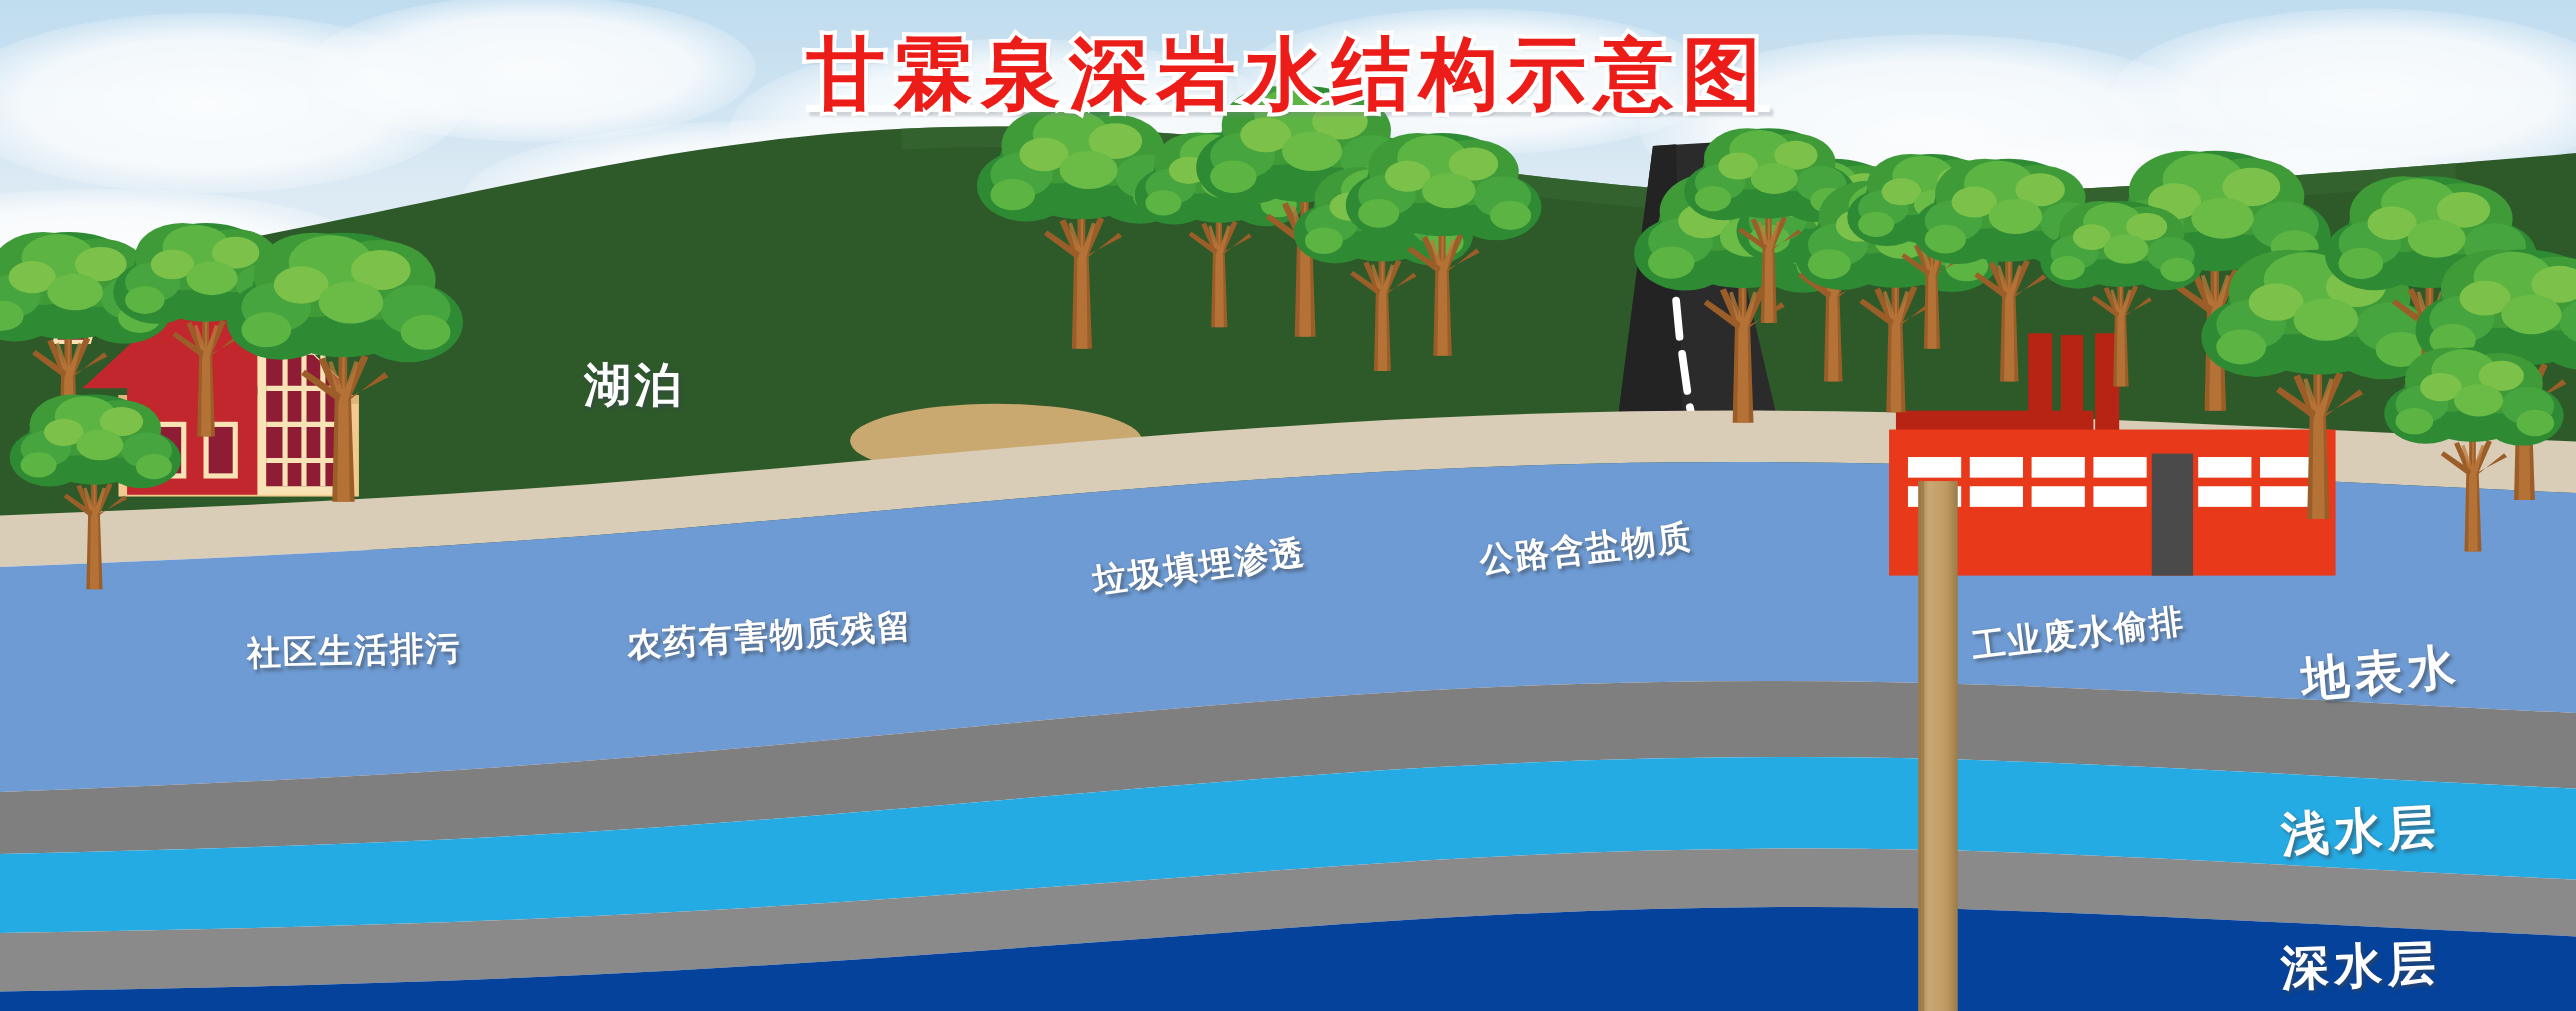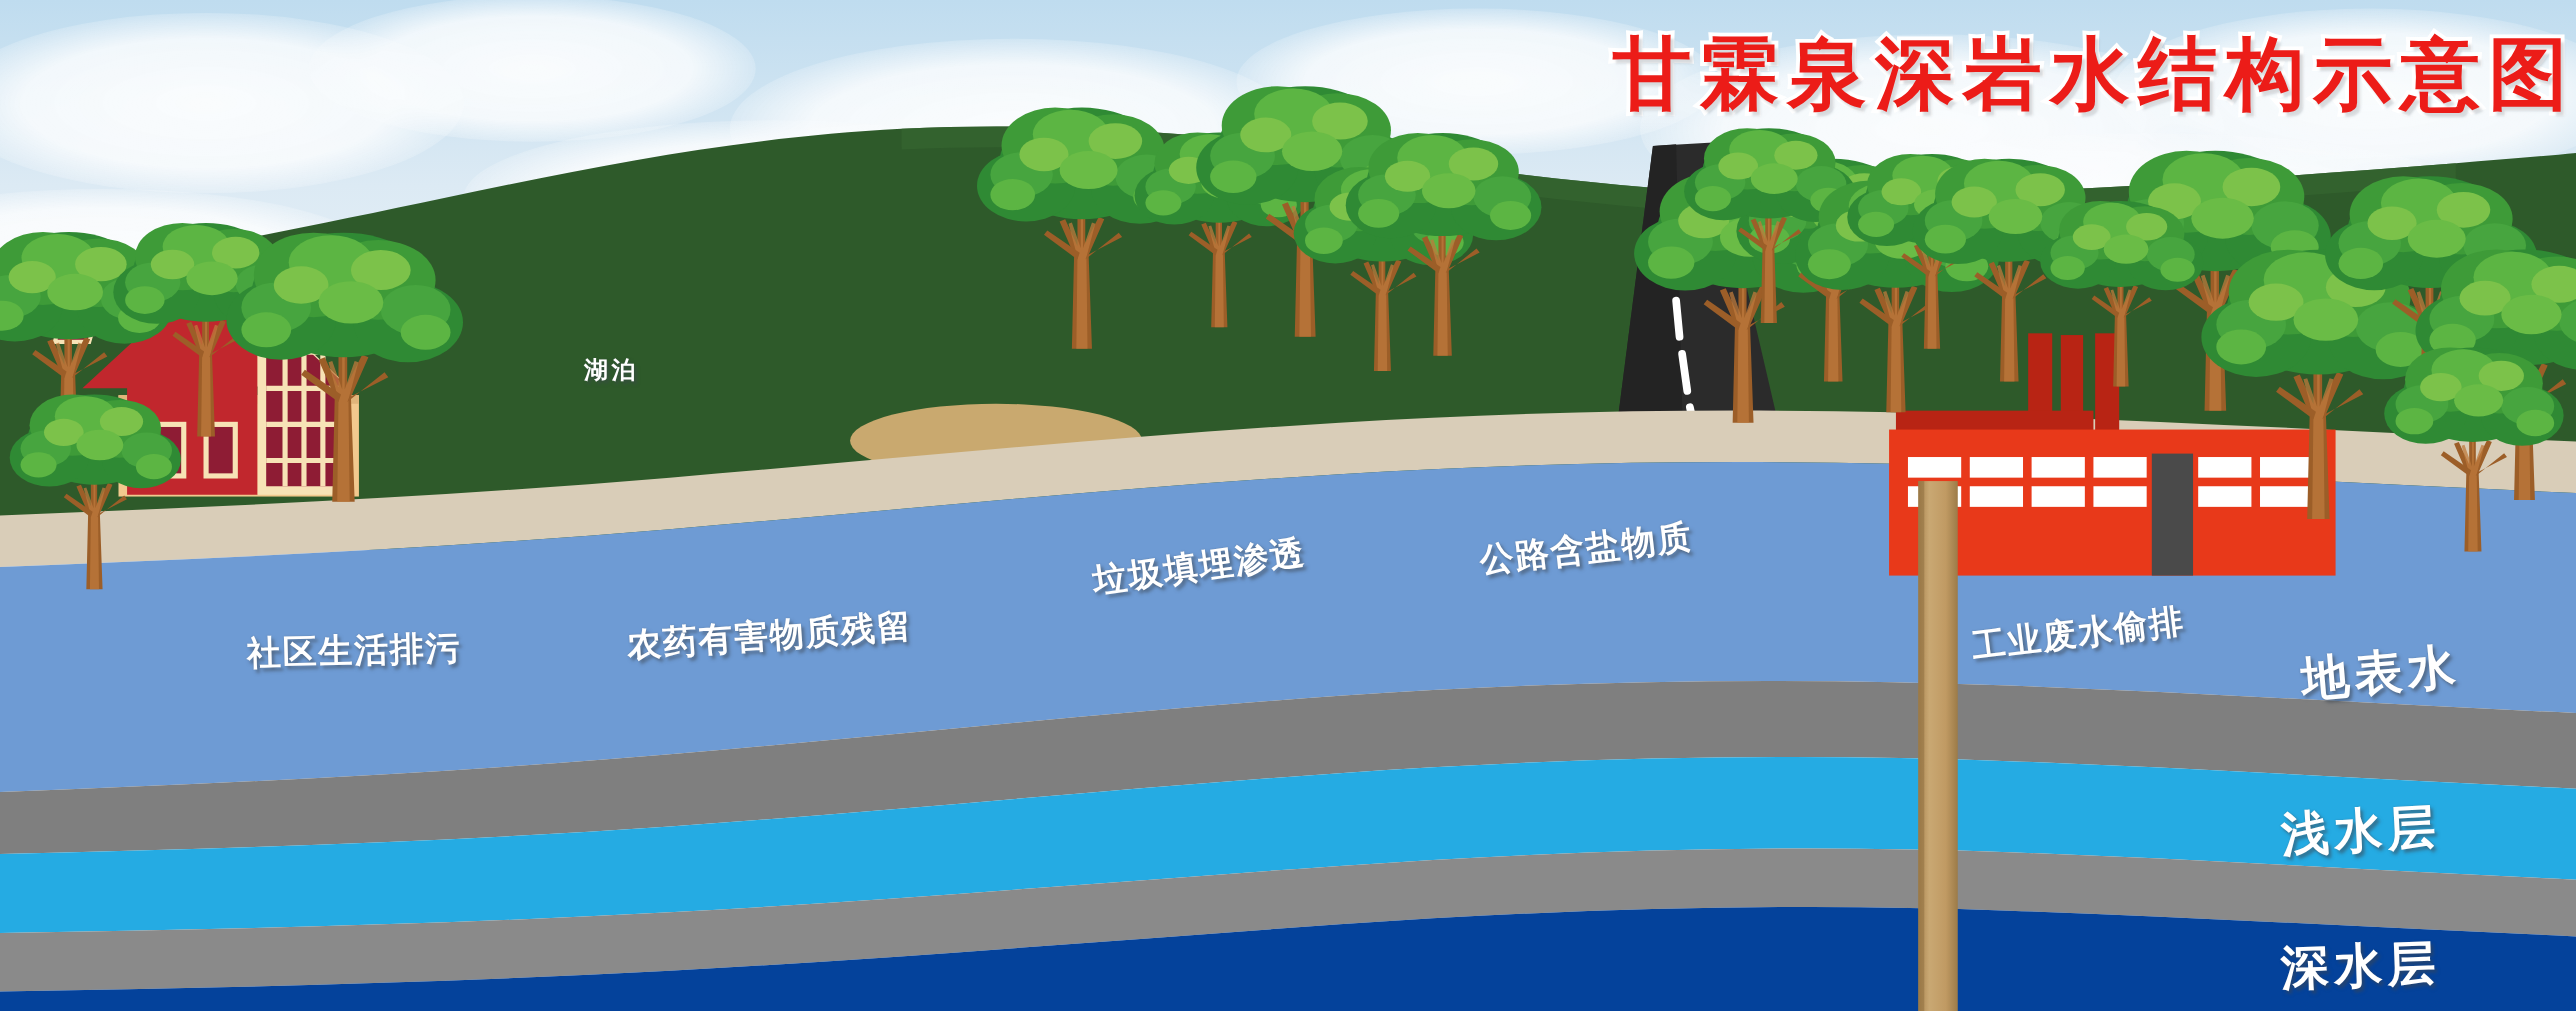--- a/index.html
+++ b/index.html
@@ -21,41 +21,42 @@
     white-space:nowrap;
     letter-spacing:1.7px;
     text-shadow: 2.6px 3.4px 3.4px rgba(60,70,80,.55), 0 0 1.7px rgba(80,90,100,.4);
     pointer-events:none;
   }
 
   
   #title {
     position:absolute;
     left:0; right:0; top:22px;
-    text-align:right;
+    text-align:center;
     font-size:79px;
     font-weight:bold;
     letter-spacing:8.6px;
     color:#EC1C18;
     -webkit-text-stroke: 7.7px #ffffff;
     paint-order: stroke fill;
     text-shadow: 3.4px 4.3px 2.6px rgba(120,130,140,.30);
     white-space:nowrap;
+    text-decoration:underline;
   }
 
   
   .src { font-size:34px; }
   #lbl-community   { left:247px;  top:628px;  transform:rotate(-1.5deg); }
   #lbl-pesticide   { left:627px;  top:613px;  transform:rotate(-4deg); }
   #lbl-landfill    { left:1092px; top:544px;  transform:rotate(-8deg); }
   #lbl-road        { left:1479px; top:526px;  transform:rotate(-6.5deg); }
   #lbl-industrial  { left:1971px; top:611px;  transform:rotate(-7deg); }
 
   
-  #lbl-lake { left:584px; top:354px; font-size:24px; letter-spacing:3.4px; }
+  #lbl-lake { left:584px; top:354px; font-size:47px; letter-spacing:3.4px; }
 
   
   .stratum { font-size:48px; letter-spacing:5.2px; }
   #lbl-surface  { left:2301px; top:641px;  transform:rotate(-5deg); }
   #lbl-shallow  { left:2281px; top:799px;  transform:rotate(-3deg); }
   #lbl-deep     { left:2281px; top:934px; transform:rotate(-2deg); }
 </style>
 </head>
 <body>
 

